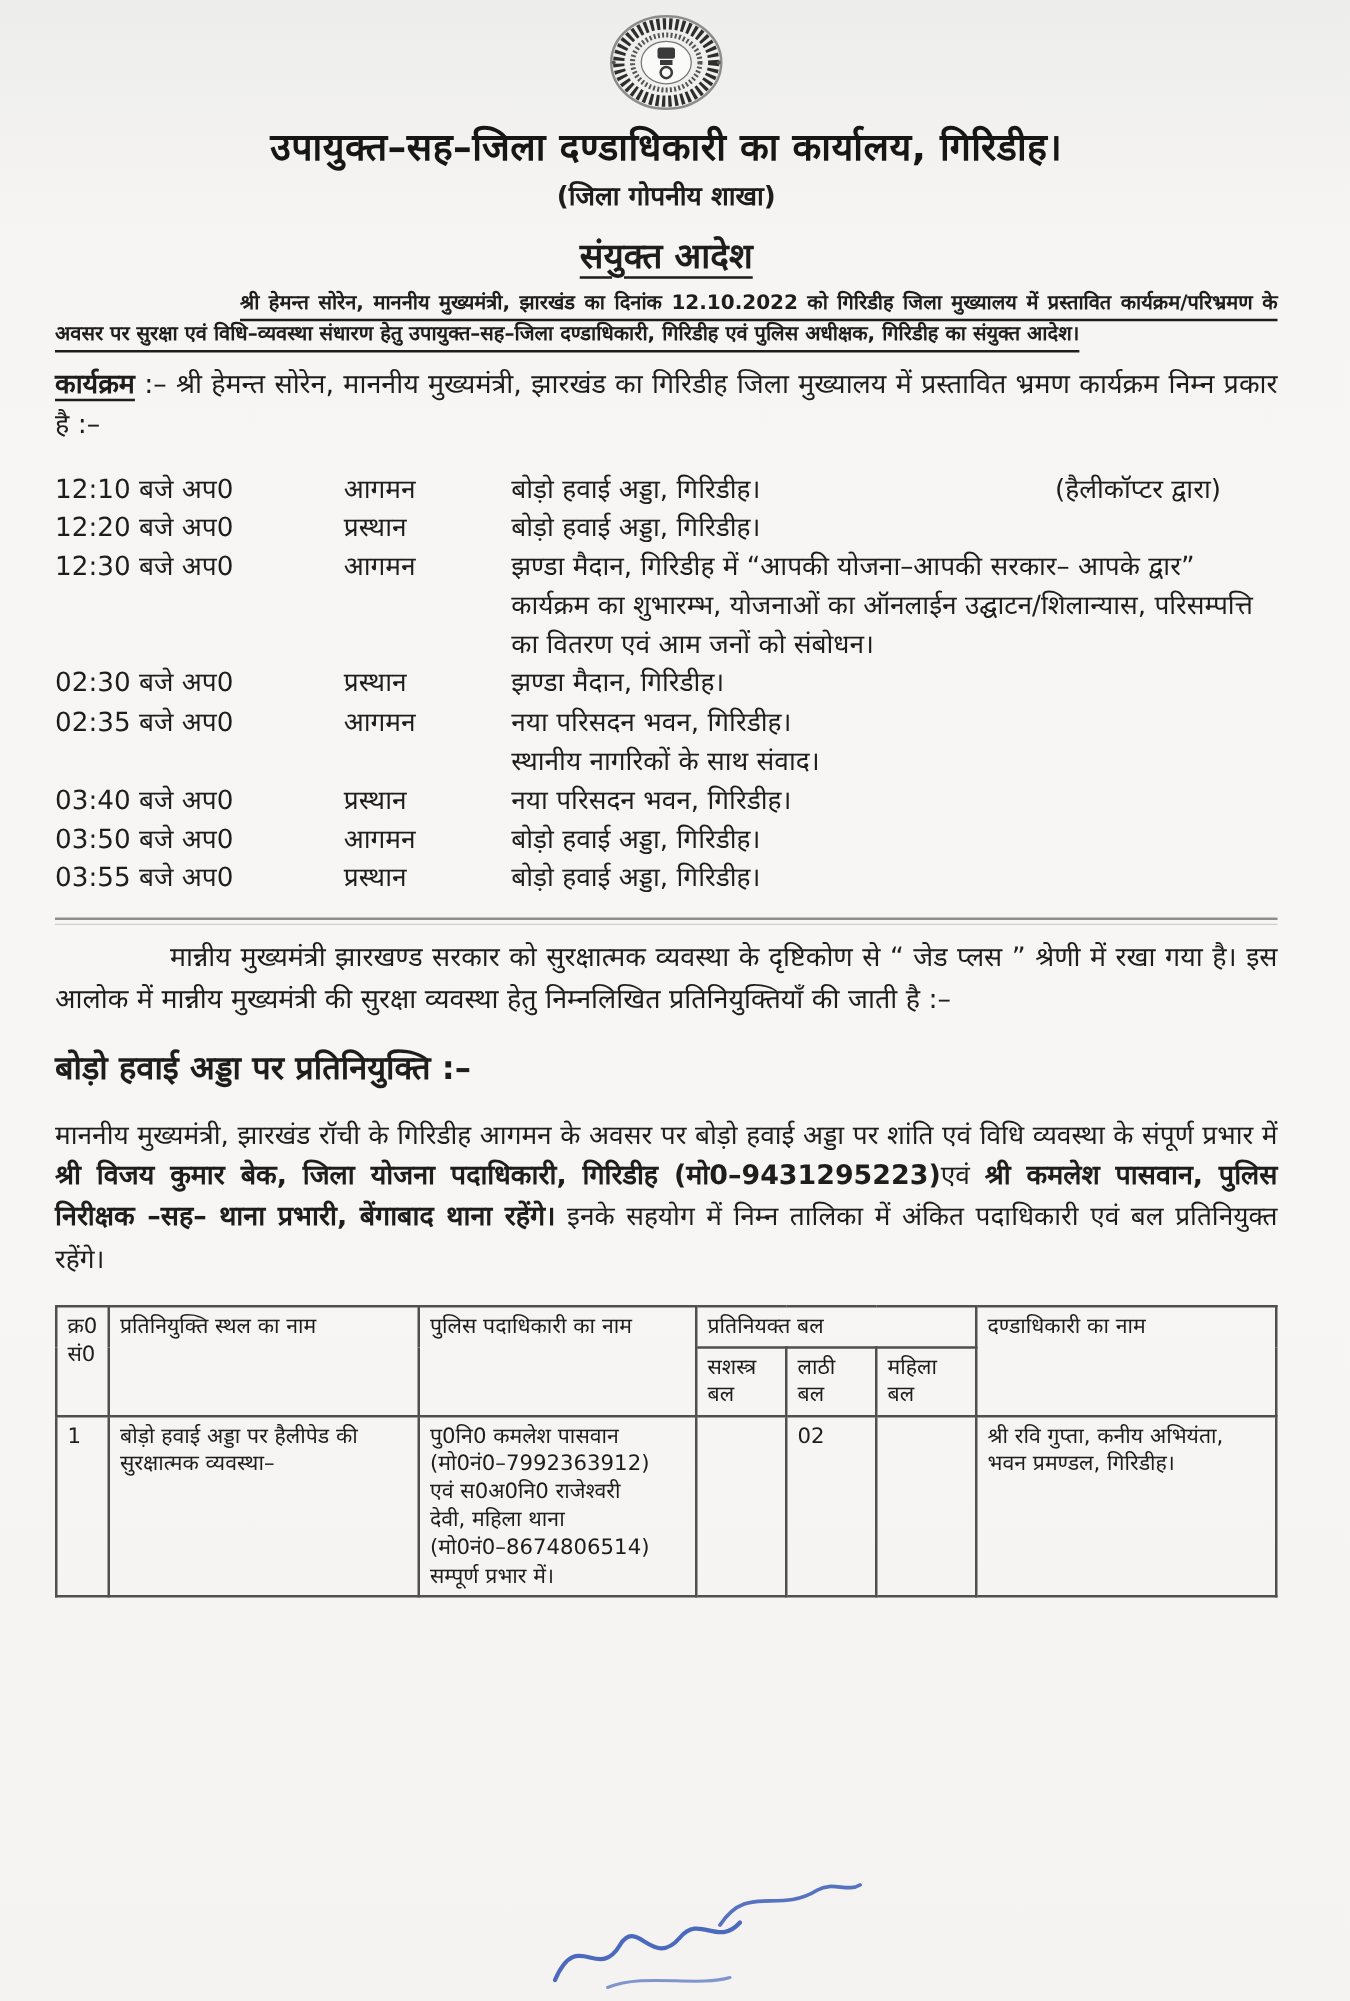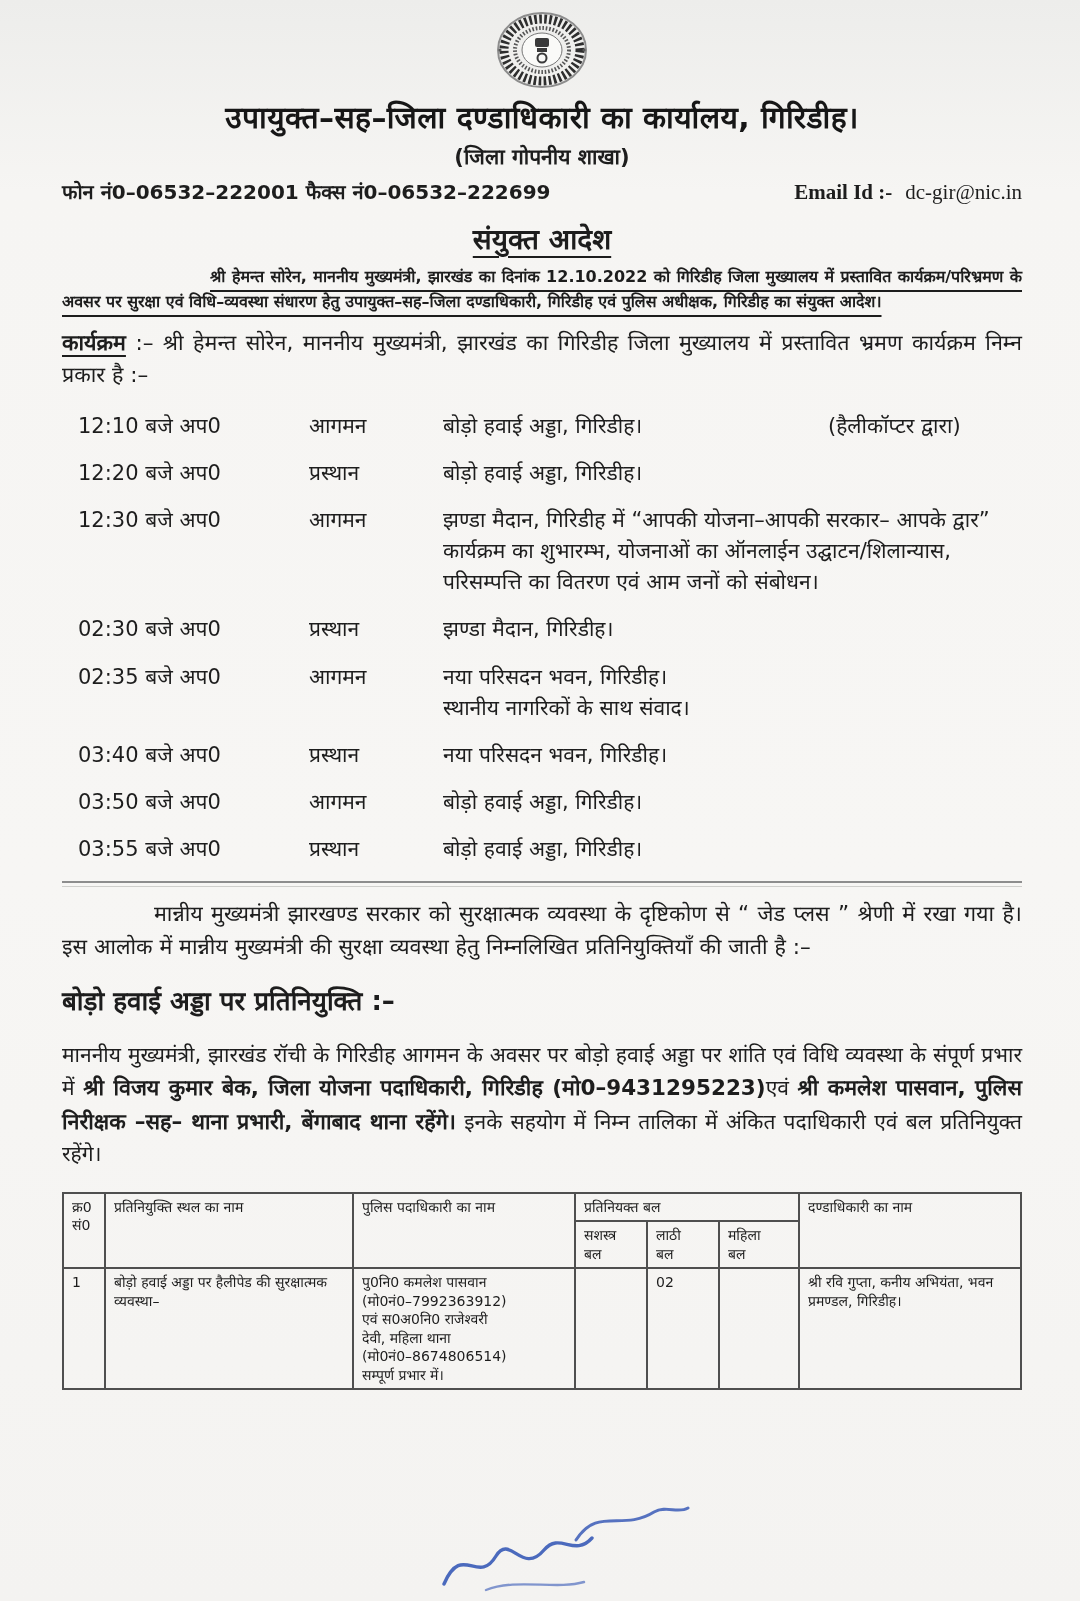--- a/index.html
+++ b/index.html
@@ -2,51 +2,51 @@
 <html><head>
 <meta charset="utf-8">
 <style>
   html,body{margin:0;padding:0;}
   body{
     width:1080px;height:1601px;overflow:hidden;position:relative;
     background:linear-gradient(180deg,#ededeb 0%,#f6f5f3 12%,#f7f6f4 55%,#f4f3f1 100%);
     font-family:"DejaVu Sans","Liberation Sans",sans-serif;
     color:#1d1d1d;
   }
-  .content{padding:6px 58px 0 62px;}
+  .content{padding:6px 58px 0 44px;}
   .emblem-wrap{display:flex;justify-content:center;margin:2px 0 0;}
   .office-title{font-size:30px;font-weight:bold;text-align:center;margin:4px 0 0;letter-spacing:.4px;color:#161616;}
   .branch{font-size:21px;font-weight:bold;text-align:center;margin-top:5px;}
   .contact{display:flex;justify-content:space-between;align-items:baseline;font-size:20px;font-weight:bold;margin-top:8px;}
   .contact .email-part{font-family:"Liberation Serif","DejaVu Serif",serif;}
   .contact .email-label{font-weight:bold;font-size:21px;}
   .contact .email-value{font-weight:normal;font-size:21px;margin-left:8px;}
   .order-title{text-align:center;font-size:28px;font-weight:bold;text-decoration:underline;text-underline-offset:7px;text-decoration-thickness:2px;margin:14px 0 8px;}
   .intro{font-size:16px;font-weight:bold;line-height:1.55;text-align:justify;text-indent:148px;
          text-decoration:underline;text-underline-offset:8px;text-decoration-thickness:1.5px;margin:4px 0 12px;}
   .program{font-size:21.5px;line-height:1.5;text-align:justify;margin:2px 0 20px;}
   .program-label{font-weight:bold;text-decoration:underline;text-underline-offset:5px;}
   .date-head{text-align:center;font-size:23px;font-weight:bold;text-decoration:underline;text-underline-offset:5px;margin:8px 0 6px;}
   .sched{font-size:21px;line-height:1.48;}
-  .s-row{display:flex;align-items:flex-start;margin:16px;}
+  .s-row{display:flex;align-items:flex-start;margin:0;}
   .s-time{flex:0 0 185px;}
   .s-act{flex:0 0 180px;padding-left:46px;box-sizing:border-box;}
   .s-loc{flex:1;white-space:pre-line;}
   .s-note{flex:0 0 178px;text-align:left;}
   .sep{height:3px;border-top:2px solid #8d8d8d;border-bottom:1px solid #cfcfcc;margin:16px 0 10px;}
   .para{font-size:21.5px;line-height:1.55;text-align:justify;margin:0;}
   .indent{text-indent:92px;}
   .red-ul{position:relative;}
   .red-ul::after{content:"";position:absolute;left:-6px;right:-2px;bottom:-9px;height:4px;background:#a53328;border-radius:3px;transform:rotate(-1.4deg);opacity:.9;}
   .red-ul::before{content:"";position:absolute;left:-4px;bottom:-16px;width:120px;height:4px;background:#a53328;border-radius:3px;transform:rotate(6deg);opacity:.85;}
   .zplus{margin-top:8px;}
   .dep-head{font-size:26px;font-weight:bold;margin:18px 0 16px;}
   .dep-para{font-size:21px;line-height:1.55;text-align:justify;}
   .dep-para b{font-size:21.5px;}
-  table.dep{border-collapse:collapse;width:100%;font-size:14px;line-height:1.32;table-layout:fixed;}
+  table.dep{border-collapse:collapse;width:100%;font-size:17px;line-height:1.32;table-layout:fixed;}
   table.dep th,table.dep td{border:2px solid #4f4f4f;padding:4px 8px;vertical-align:top;text-align:left;font-weight:normal;}
   table.dep th{font-weight:normal;}
   .pre{white-space:pre-line;}
   .col-sn{width:42px;}
   .col-place{width:248px;}
   .col-police{width:222px;}
   .col-armed{width:72px;}
   .col-lathi{width:72px;}
   .col-mahila{width:80px;}
   .force-head{text-align:center;}
@@ -68,27 +68,20 @@
       <rect x="51" y="40" width="10" height="4" fill="#3a3a3a"></rect>
       <circle cx="56" cy="50" r="4.5" fill="none" stroke="#3a3a3a" stroke-width="2"></circle>
       <circle cx="14" cy="42" r="1.6" fill="#555"></circle>
       <circle cx="98" cy="42" r="1.6" fill="#555"></circle>
     </svg>
   </div>
 
   <div class="office-title">उपायुक्त–सह–जिला दण्डाधिकारी का कार्यालय, गिरिडीह।</div>
   <div class="branch">(जिला गोपनीय शाखा)</div>
 
-  <div class="contact">
-    <span>फोन नं0–06532–222001 फैक्स नं0–06532–222699</span>
-    <span class="email-part">
-      <span class="email-label">Email Id :-</span>
-      <span class="email-value">dc-gir@nic.in</span>
-    </span>
-  </div>
 
   <div class="order-title">संयुक्त आदेश</div>
 
   <p class="intro">श्री हेमन्त सोरेन, माननीय मुख्यमंत्री, झारखंड का दिनांक 12.10.2022 को गिरिडीह जिला मुख्यालय में प्रस्तावित कार्यक्रम/परिभ्रमण के अवसर पर सुरक्षा एवं विधि–व्यवस्था संधारण हेतु उपायुक्त–सह–जिला दण्डाधिकारी, गिरिडीह एवं पुलिस अधीक्षक, गिरिडीह का संयुक्त आदेश।</p>
 
   <p class="program">
     <span class="program-label">कार्यक्रम</span><span> :– श्री हेमन्त सोरेन, माननीय मुख्यमंत्री, झारखंड का गिरिडीह जिला मुख्यालय में प्रस्तावित भ्रमण कार्यक्रम निम्न प्रकार है :–</span>
   </p>
 
 

